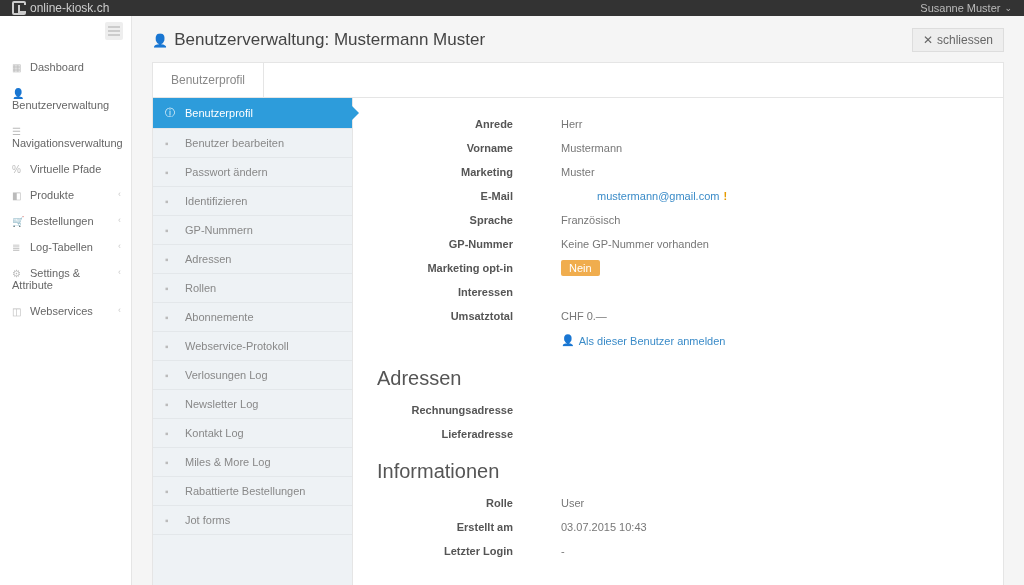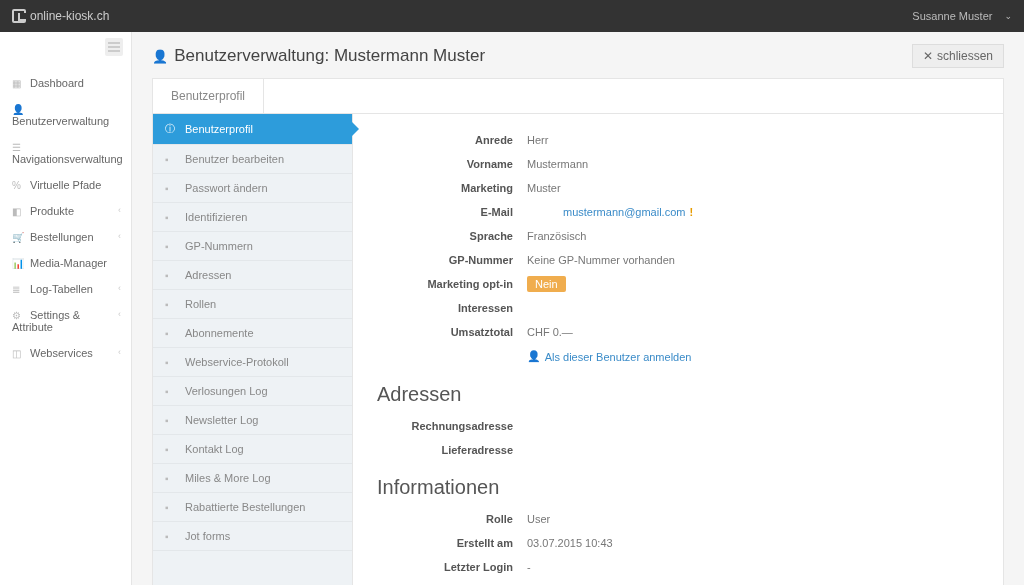--- a/index.html
+++ b/index.html
@@ -1,21 +1,21 @@
 <!DOCTYPE html>
 <html><head>
 <meta charset="utf-8">
 <style>
 * { margin: 0; padding: 0; box-sizing: border-box; font-family: "Helvetica Neue", Helvetica, Arial, sans-serif; }
 body { background: #f5f5f5; font-size: 13px; color: #555; }
-.topbar { background: #333; height: 32px; display: flex; align-items: center; justify-content: space-between; padding: 0 12px; color: #aaa; }
+.topbar { background: #333; height: 16px; display: flex; align-items: center; justify-content: space-between; padding: 0 12px; color: #aaa; }
 .logo { display: flex; align-items: center; gap: 4px; font-size: 12px; color: #ccc; }
 .logo-icon { width: 14px; height: 14px; border: 2px solid #ccc; display: inline-block; border-radius: 2px; position: relative; }
 .logo-icon::after { content:""; position:absolute; right:-2px; top:2px; width:6px; height:6px; background:#333; border-left:2px solid #ccc; border-bottom:2px solid #ccc;}
-.user-menu { font-size: 11px; color: #bbb; cursor: pointer; display:flex; align-items:center; gap:12px;}
+.user-menu { font-size: 11px; color: #bbb; cursor: pointer; display:flex; align-items:center; gap:4px;}
 .chev { font-size: 9px; }
 .layout { display: flex; min-height: calc(100vh - 26px); }
 .sidebar { width: 132px; background: #fff; border-right: 1px solid #e5e5e5; padding-top: 8px; position: relative; }
 .sidebar-toggle { position: absolute; top: 6px; right: 8px; width: 18px; height: 18px; background: #eee; border-radius: 2px; display:flex; flex-direction:column; justify-content:center; gap:2px; padding:3px; cursor:pointer;}
 .sidebar-toggle span{height:2px;background:#ccc;}
 .nav { list-style: none; margin-top: 30px; }
 .nav li { padding: 7px 10px 7px 12px; font-size: 11px; color: #666; cursor: pointer; display: flex; justify-content: space-between; }
 .nav .icon { width: 12px; margin-right: 6px; display: inline-block; color: #bbb; font-size: 10px;}
 .nav .arrow { color: #ccc; font-size: 9px; }
 .content { flex: 1; padding: 12px 20px 40px 20px; }
@@ -29,21 +29,21 @@
 .tab-content { display: flex; }
 .submenu { width: 200px; background: #eef2f5; border-right: 1px solid #e5e5e5; }
 .submenu-item { padding: 8px 12px; font-size: 11px; color: #888; border-bottom: 1px solid #e3e7ea; cursor: pointer; display:flex; align-items:center; gap:8px;}
 .submenu-item.active { background: #2d9cdb; color: #fff; position:relative;}
 .submenu-item.active::after{content:"";position:absolute;right:-7px;top:50%;transform:translateY(-50%);border-left:7px solid #2d9cdb;border-top:7px solid transparent;border-bottom:7px solid transparent;}
 .submenu-item .sicon{width:12px;font-size:10px;color:#bbb;}
 .submenu-item.active .sicon{color:#fff;}
 .detail { flex: 1; padding: 20px 24px; }
 .field-row { display: flex; margin-bottom: 12px; font-size: 12px; }
 .field-label { width: 150px; text-align: right; padding-right: 14px; color: #555; font-weight: 600; font-size: 11px;}
-.field-value { color: #777; font-size: 11px;}
+.field-value { color: #777; font-size: 11px; margin-left: 34px;}
 .email-link { color: #3a8bc8; padding-left: 36px; }
 .email-warn { color: #e69b00; margin-left: 4px; font-weight: bold;}
 .badge-no { background: #f0ad4e; color: #fff; padding: 2px 8px; border-radius: 2px; font-size: 11px;}
 .login-link { color: #3a8bc8; display:inline-flex; align-items:center; gap:4px; cursor:pointer; font-size:11px;}
 .section-title { font-size: 20px; font-weight: 300; color: #555; margin: 20px 0 14px 0; }
 </style>
 </head>
 <body>
 
 <div class="topbar">
@@ -77,23 +77,20 @@
         <li>
           <span><span class="icon">%</span><span>Virtuelle Pfade</span></span>
         </li>
         <li>
           <span><span class="icon">◧</span><span>Produkte</span></span>
           <span class="arrow">‹</span>
         </li>
         <li>
           <span><span class="icon">🛒</span><span>Bestellungen</span></span>
           <span class="arrow">‹</span>
-        </li>
-        <li>
-          <span><span class="icon">📊</span><span>Media-Manager</span></span>
         </li>
         <li>
           <span><span class="icon">≣</span><span>Log-Tabellen</span></span>
           <span class="arrow">‹</span>
         </li>
         <li>
           <span><span class="icon">⚙</span><span>Settings &amp; Attribute</span></span>
           <span class="arrow">‹</span>
         </li>
         <li>

